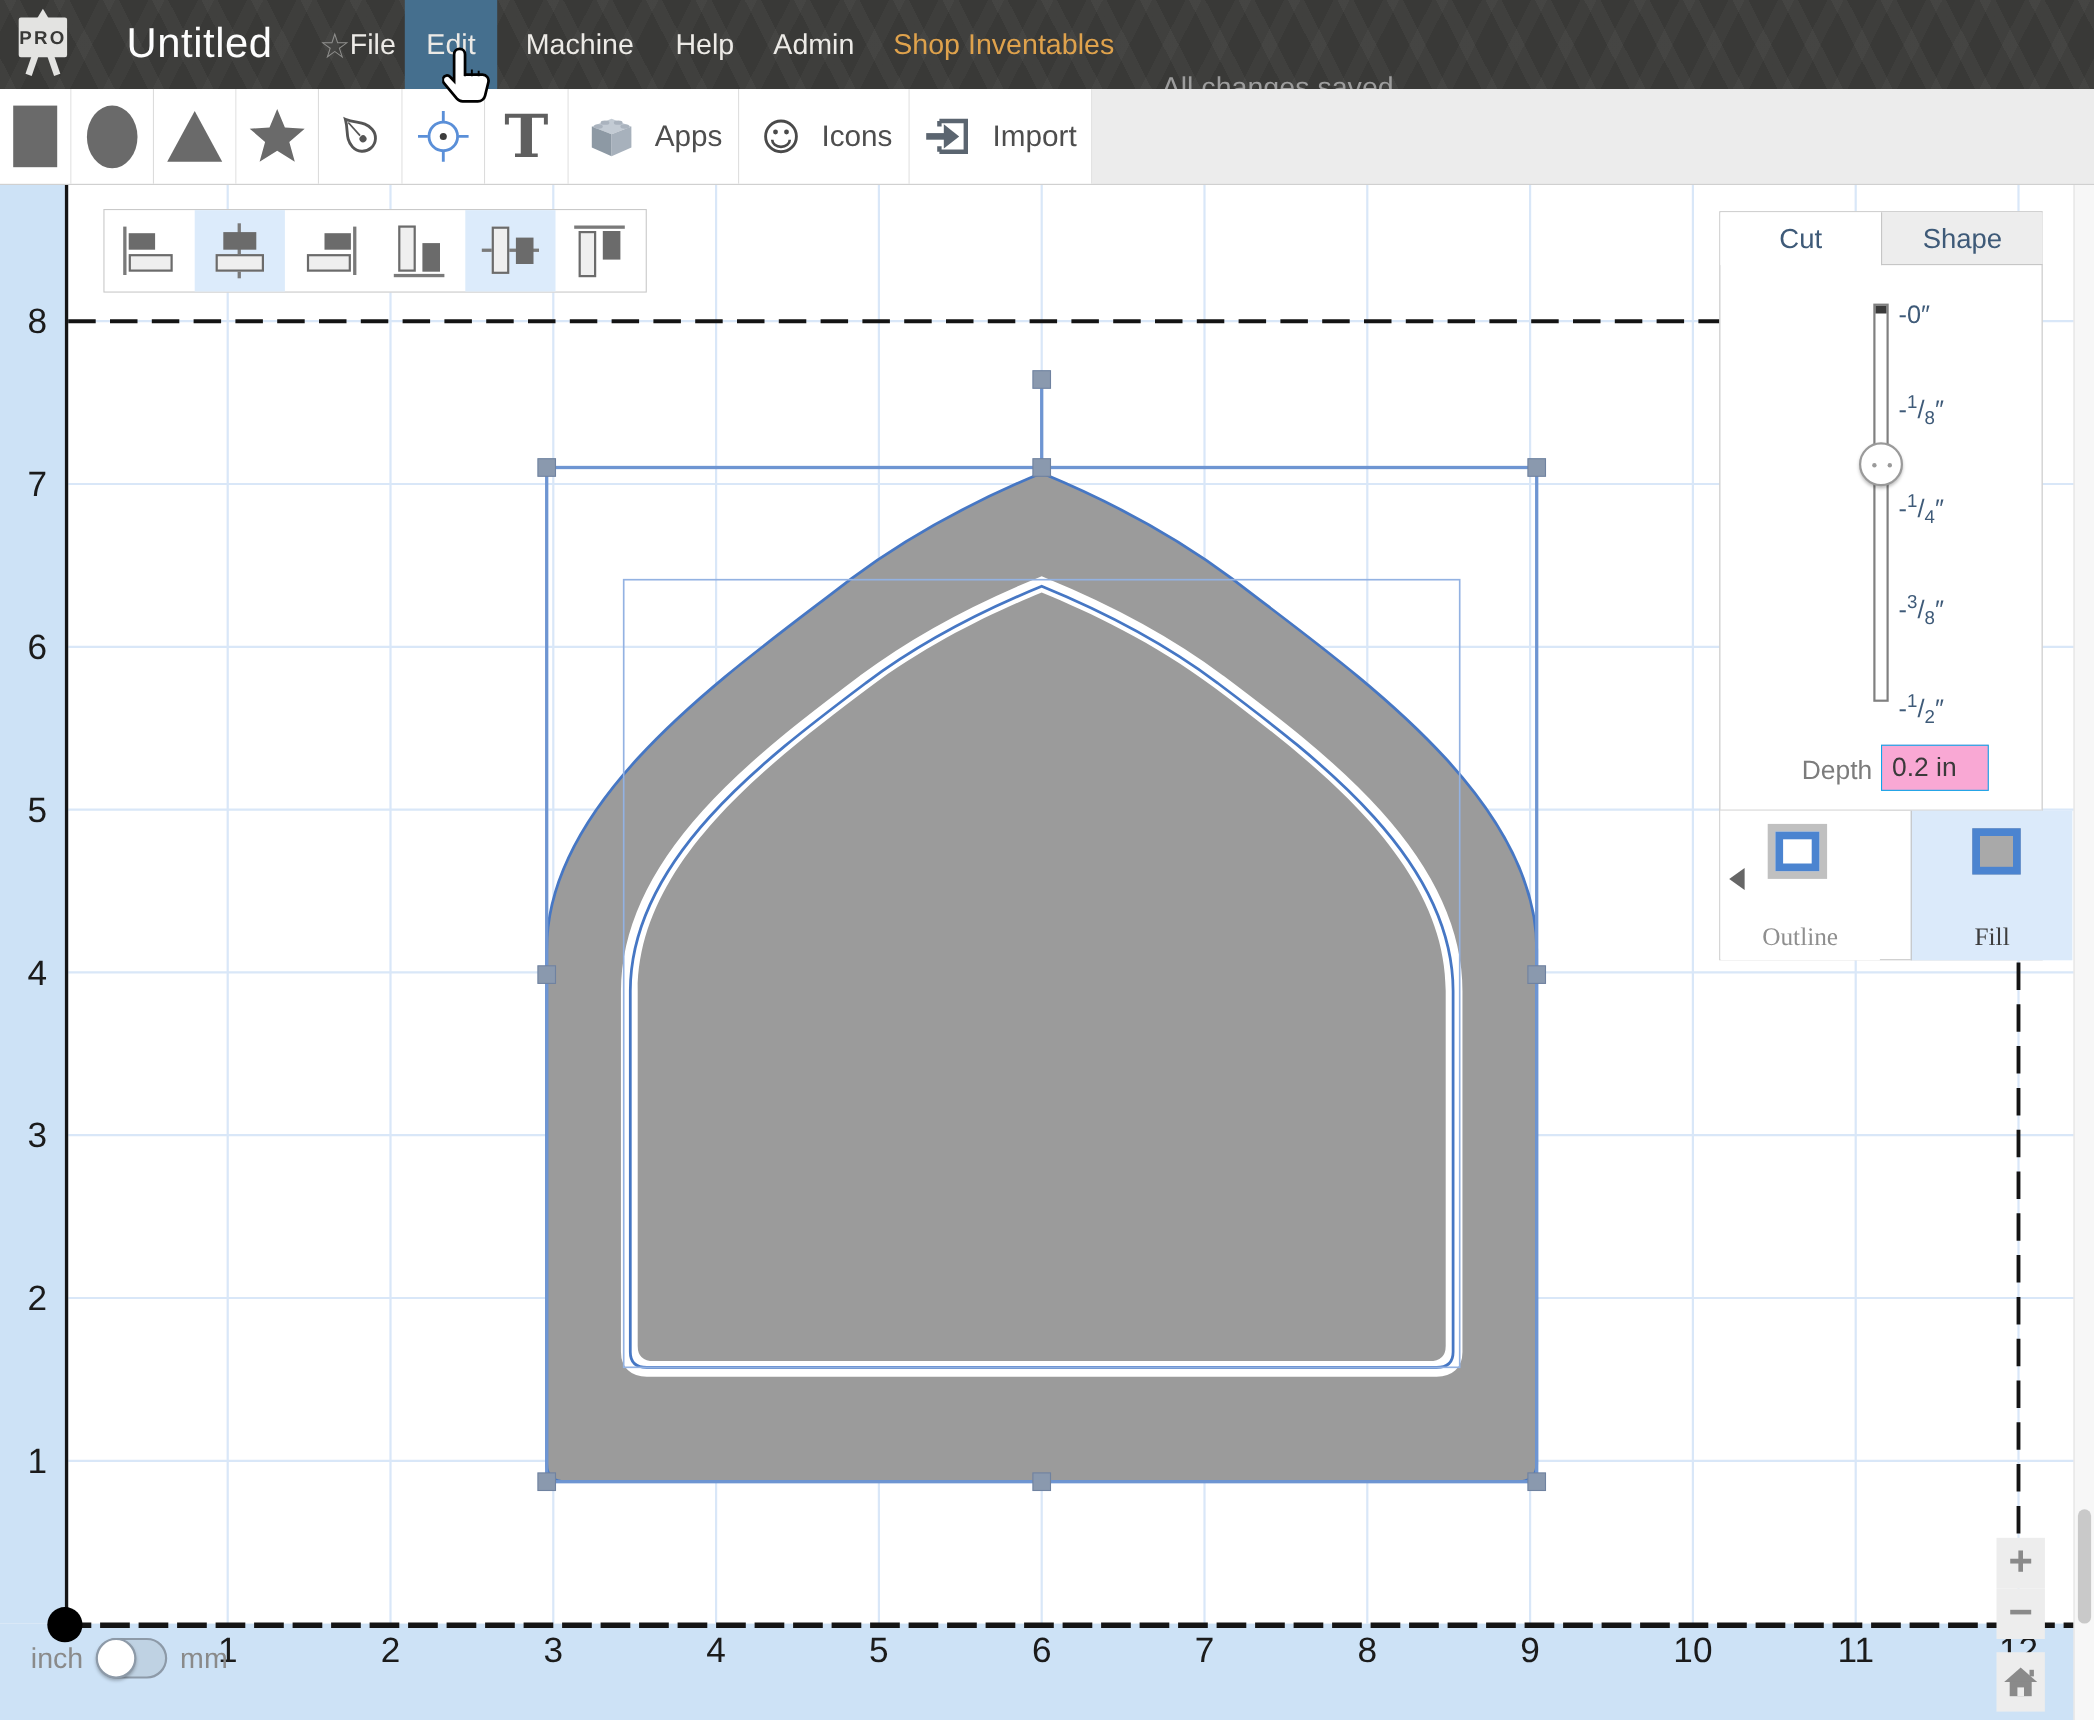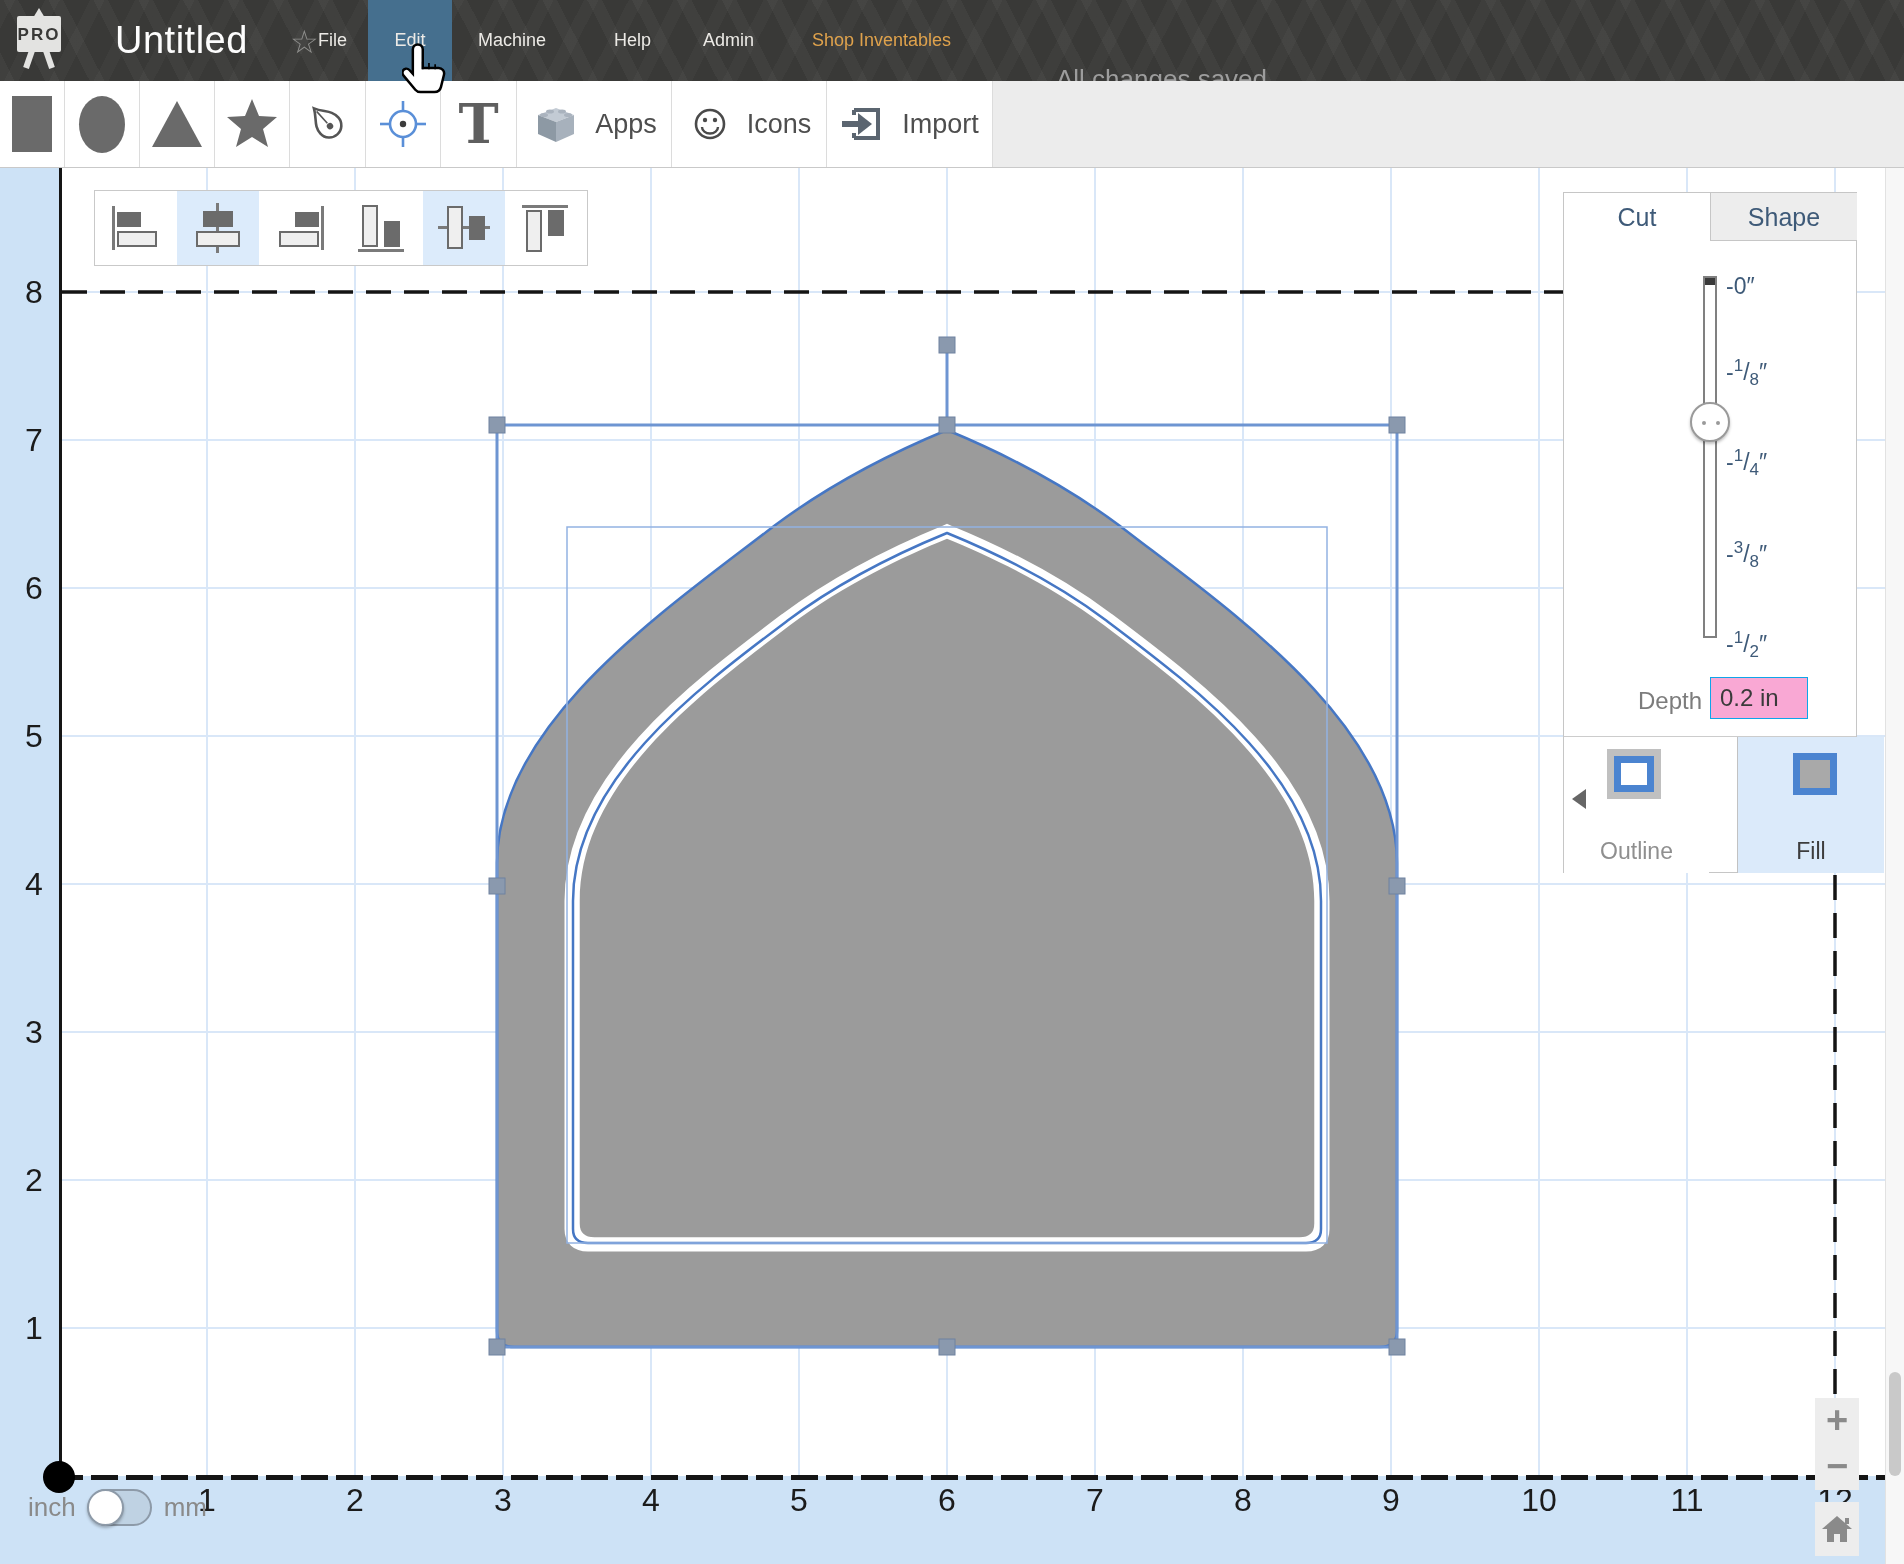--- a/index.html
+++ b/index.html
@@ -11,21 +11,21 @@
   .header { position:absolute; left:0; top:0; width:1904px; height:81px; background-color:#393937;
     background-image:
       repeating-linear-gradient(63deg, rgba(255,255,255,0.035) 0 13px, transparent 13px 40px),
       repeating-linear-gradient(-63deg, rgba(255,255,255,0.028) 0 13px, transparent 13px 40px);
     z-index:10; }
   .logo { position:absolute; left:12px; top:6px; }
   .doc-title { position:absolute; left:115px; top:0; height:69px; line-height:81px;
     font-size:38px; font-weight:500; color:#fdfdfd; letter-spacing:0.5px; }
   .title-star { position:absolute; left:290px; top:0; height:81px; line-height:84px;
     font-size:32px; color:#8f8f8d; }
-  .menu-item { position:absolute; top:0; height:81px; line-height:81px; font-size:18px;
+  .menu-item { position:absolute; top:0; height:81px; line-height:81px; font-size:26px;
     color:#eceae6; cursor:pointer; }
   .menu-file { left:318px; }
   .menu-edit { left:368px; width:84px; text-align:center; background:#456f8e; }
   .menu-machine { left:478px; }
   .menu-help { left:614px; }
   .menu-admin { left:703px; }
   .menu-shop { left:812px; color:#dfa24c; }
   .header-status { position:absolute; left:1056px; top:0; height:81px; line-height:81px;
     font-size:26px; color:#9d9d9d;margin-top:39px; }
 
@@ -71,21 +71,21 @@
     border:2px solid #9a9a9a; border-radius:50%; box-shadow:0 2px 3px rgba(0,0,0,0.25); cursor:pointer; }
   .slider-handle i { position:absolute; top:17px; width:4px; height:4px; background:#9a9a9a; border-radius:50%; }
   .slider-handle i.d1 { left:10px; } .slider-handle i.d2 { left:24px; }
   .tick { position:absolute; left:162px; font-size:23px; color:#3e5a78; height:30px; line-height:30px; }
   .tick sup,.tick sub { font-size:17px; }
   .depth-label { position:absolute; left:42px; top:494px; width:96px; text-align:right;
     font-size:24px; color:#7c7c7c; }
   .depth-input { position:absolute; left:146px; top:484px; width:98px; height:42px;
     border:1px solid #0ea5e9; background:#f9a8d4; font-size:24px; color:#3a3a3a;
     line-height:40px; padding-left:9px; }
-  .of-section { position:absolute; left:0; top:543px; width:292px; height:136px; border-top:1px solid #cccccc; }
+  .of-section { position:absolute; left:0; top:543px; width:292px; height:136px; border-top:1px solid #cccccc;font-family:Liberation Serif, serif; }
   .of-outline { position:absolute; left:0; top:0; width:145px; height:136px; background:#fff; cursor:pointer; }
   .of-fill { position:absolute; left:145px; top:0; width:147px; height:136px; background:#dbeafa;
     border-left:1px solid #c2c2c2; cursor:pointer;margin-left:28px; }
   .collapse-tri { position:absolute; left:8px; top:52px; width:0; height:0;
     border-top:10px solid transparent; border-bottom:10px solid transparent; border-right:14px solid #666; }
   .outline-swatch { position:absolute; left:50px; top:19px; width:40px; height:36px; background:#fff;
     border:7px solid #4b84d0; box-shadow:0 0 0 7px #c0c0c0; }
   .fill-swatch { position:absolute; left:55px; top:16px; width:44px; height:42px; background:#a9a9a9;
     border:7px solid #4b84d0; }
   .of-label { position:absolute; left:0; bottom:8px; width:100%; text-align:center; font-size:23px; }

